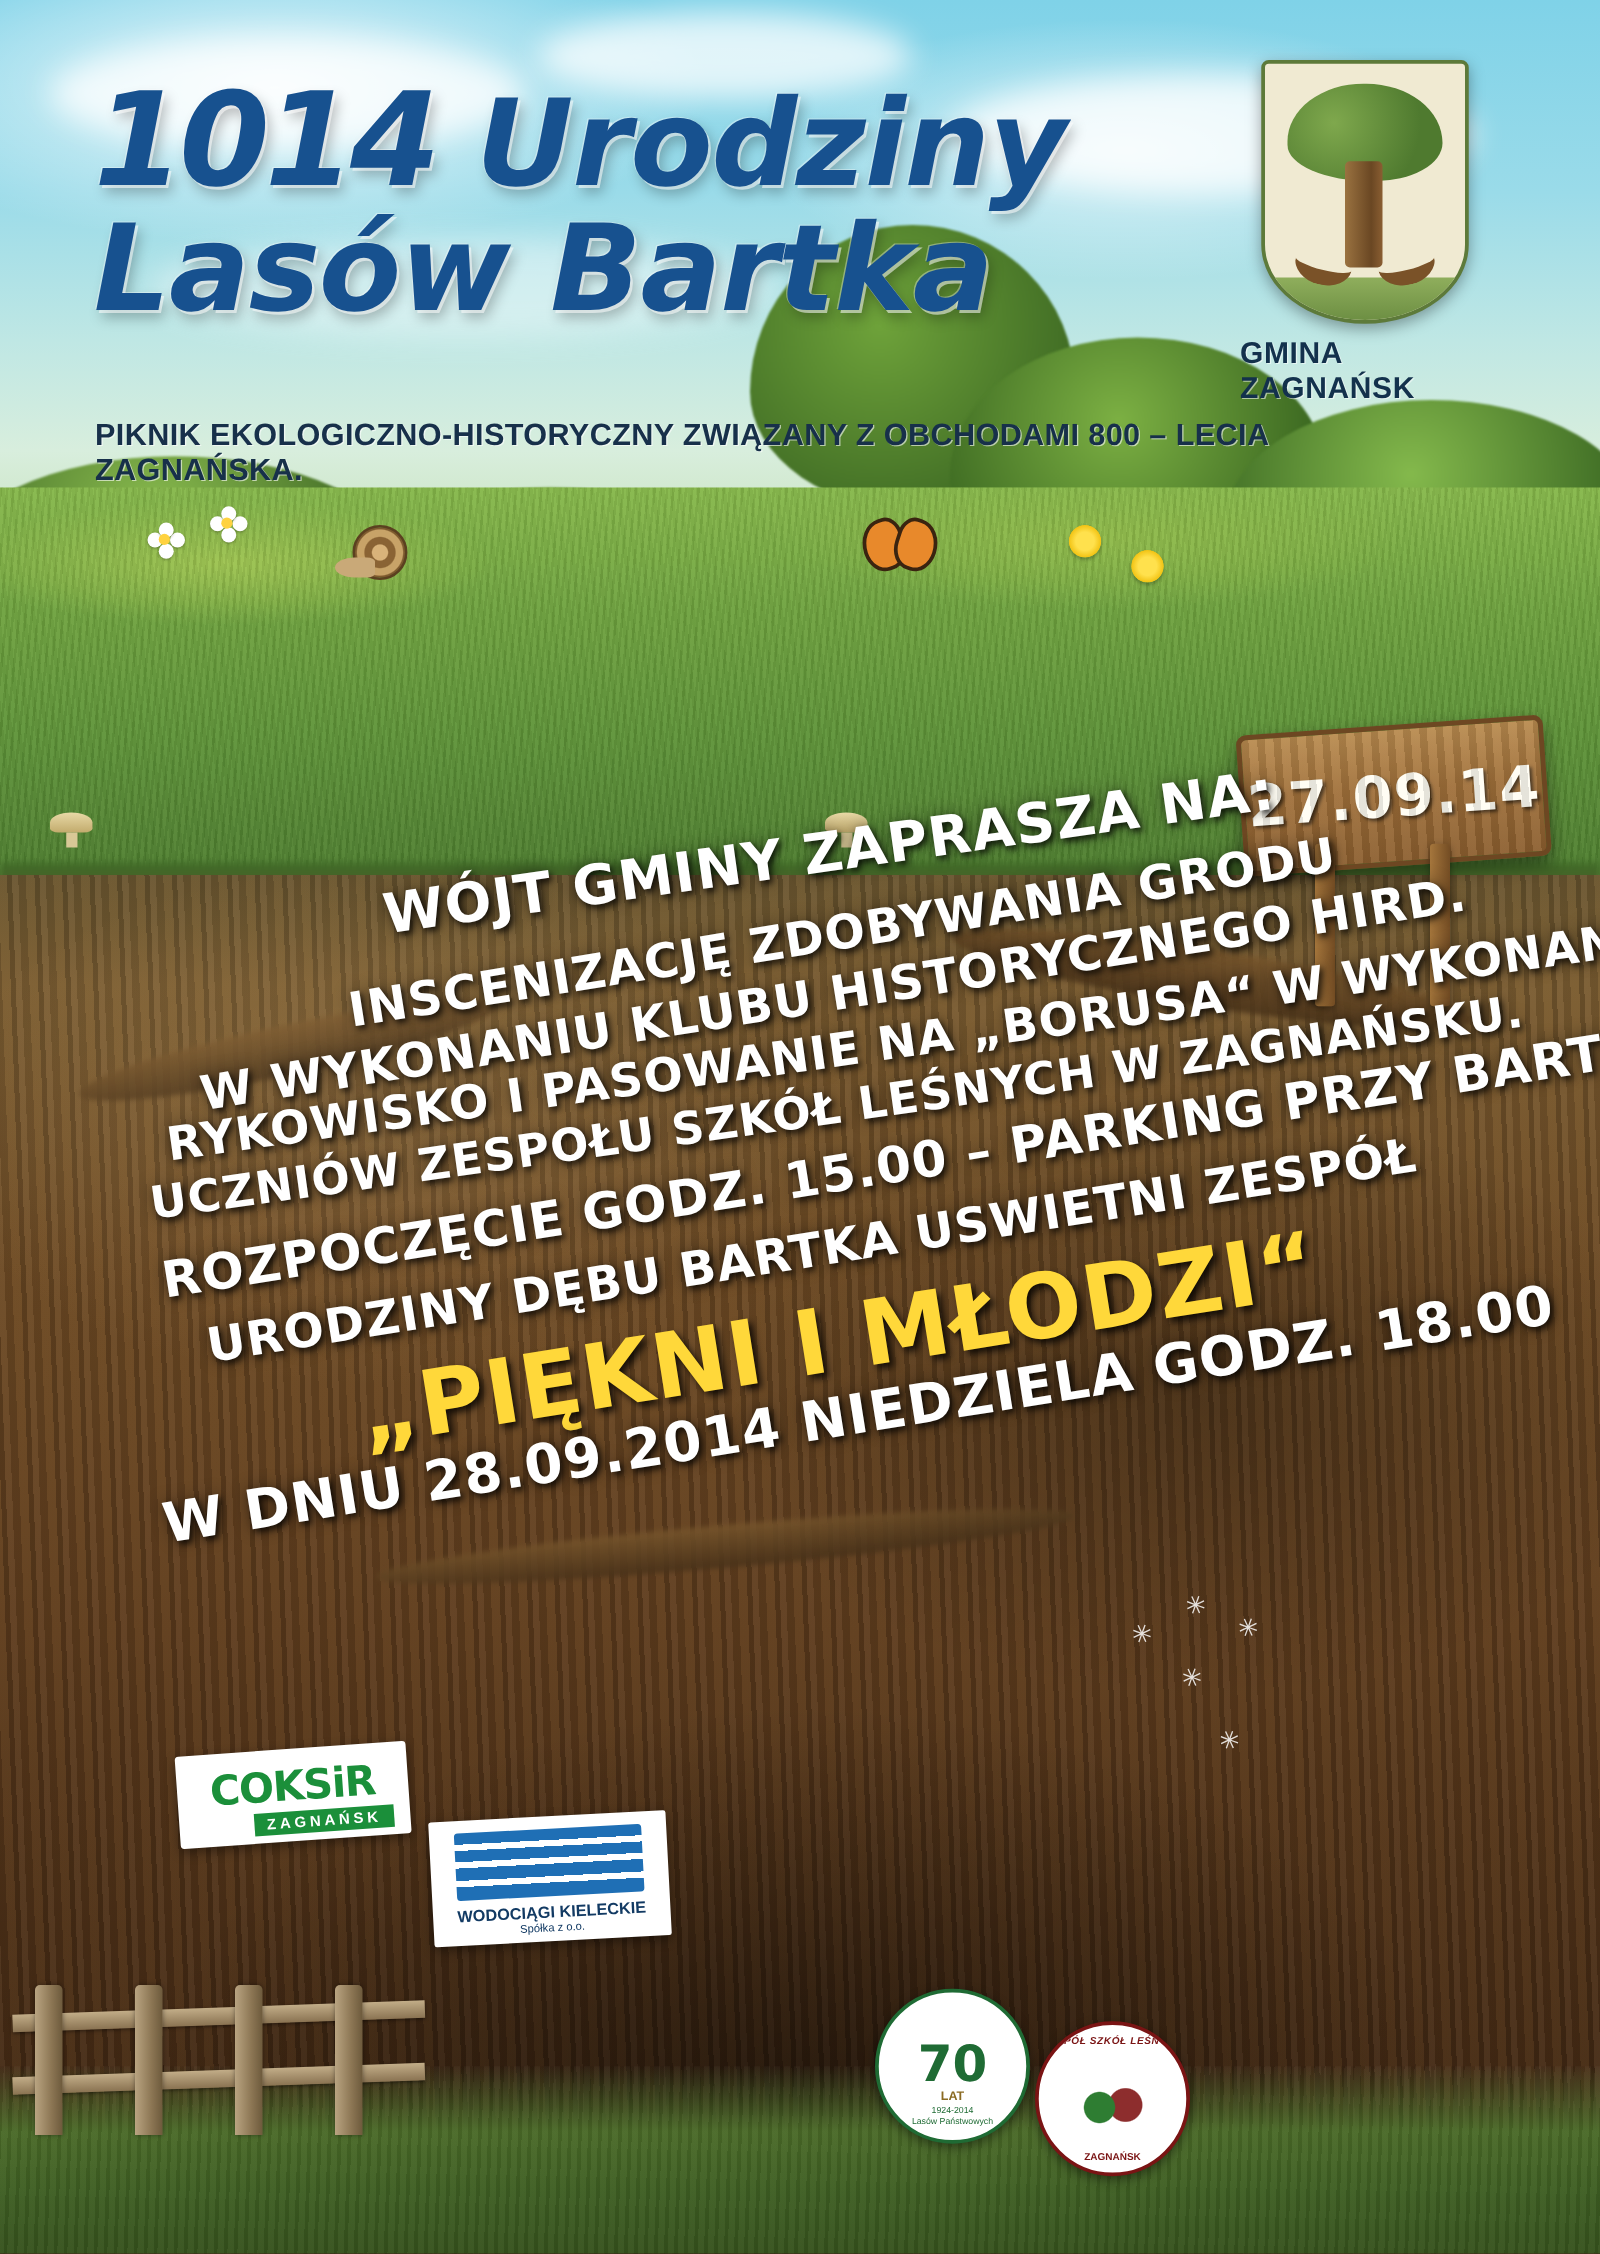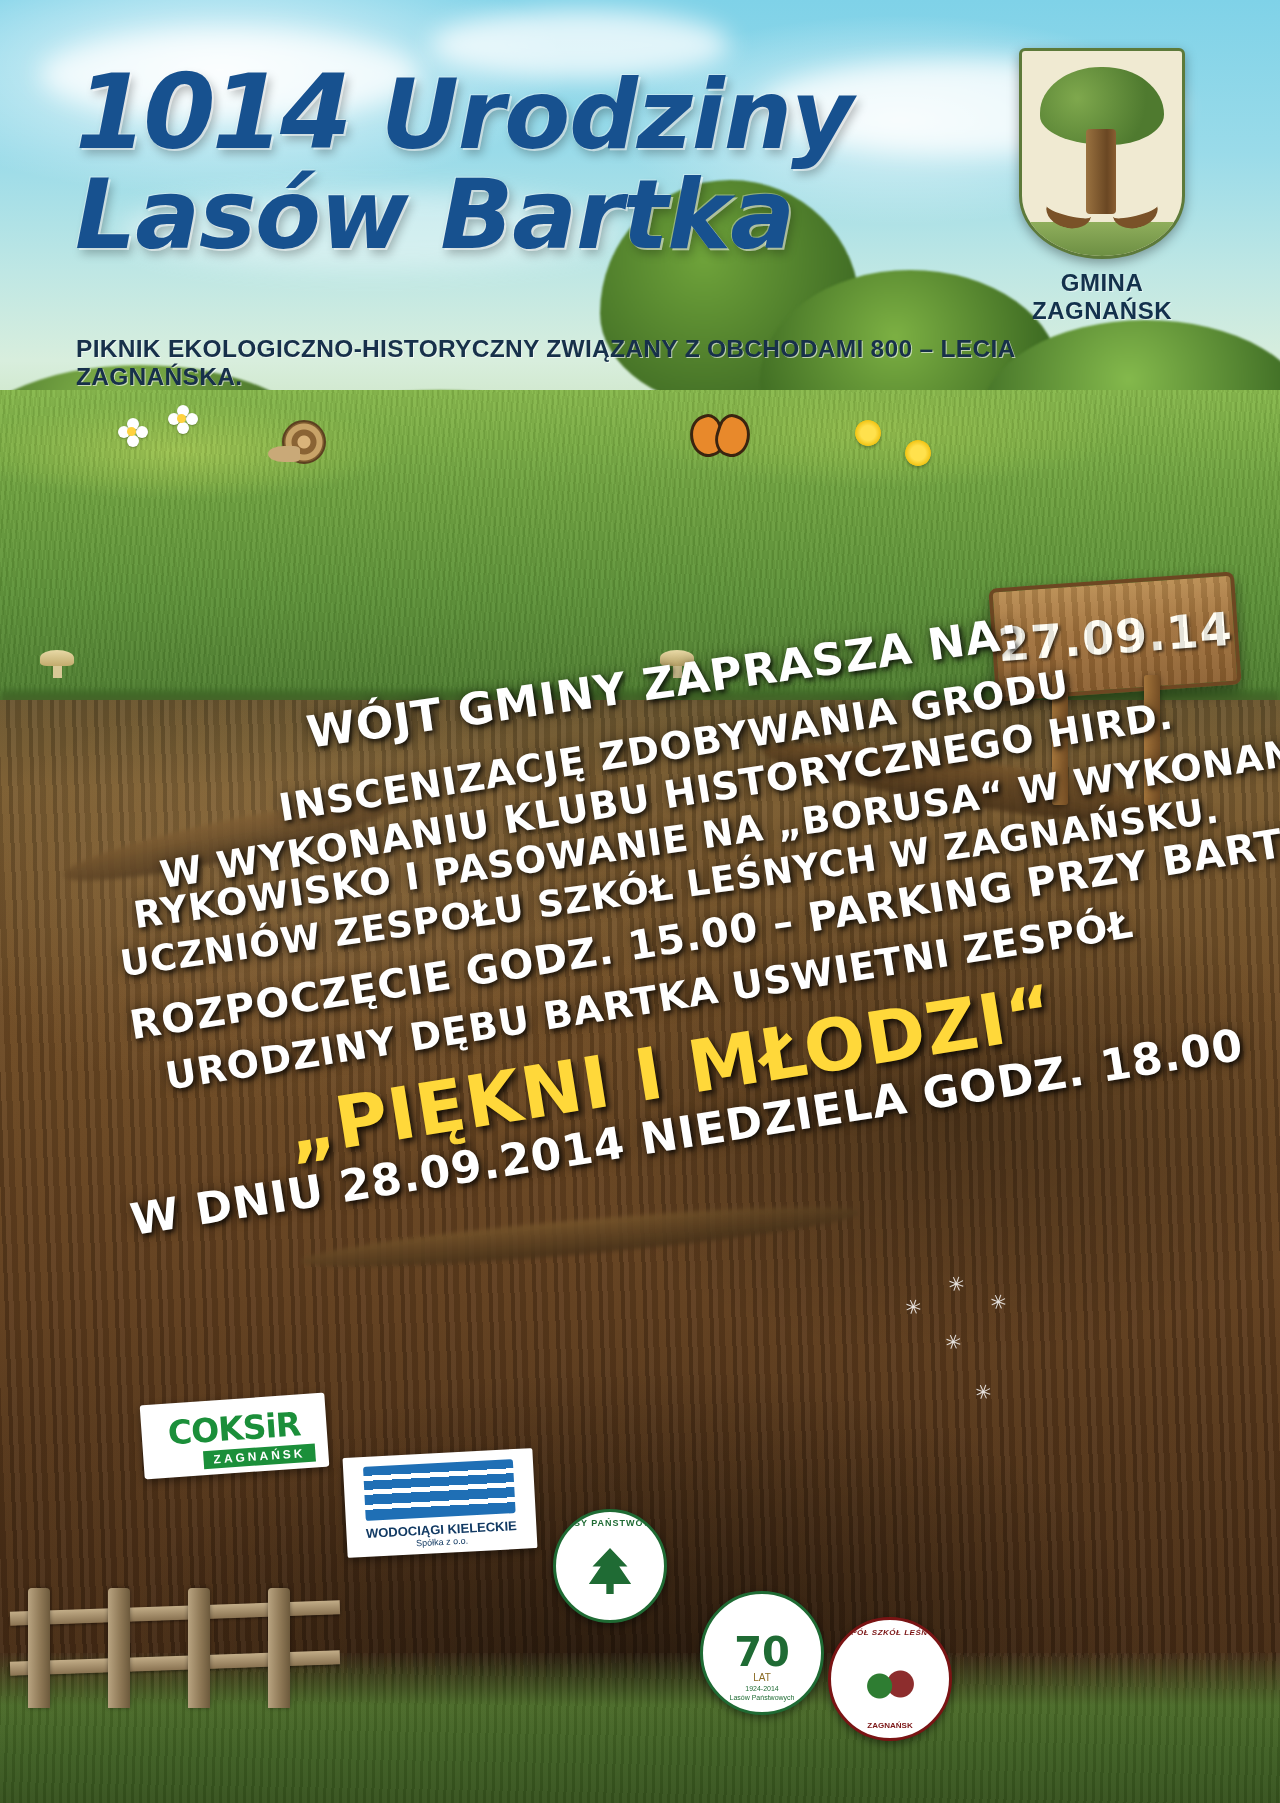--- a/index.html
+++ b/index.html
@@ -172,23 +172,22 @@
     font-weight: bold;
     font-size: 24.5px;
     letter-spacing: .3px;
     color: #17304a;
     text-shadow: 1px 1px 0 rgba(255,255,255,.6);
   }
 
   
   .crest-wrap {
     position: absolute;
-    right: 78px; top: 48px;
+    right: 88px; top: 48px;
     width: 200px;
-    text-align: center;
   }
   .crest {
     width: 160px; height: 205px;
     margin: 0 auto;
     background: #f0ead2;
     border: 3px solid #5d7a3a;
     border-radius: 6px 6px 50% 50% / 6px 6px 30% 30%;
     box-shadow: 0 4px 12px rgba(0,0,0,.35);
     position: relative;
     overflow: hidden;
@@ -392,21 +391,21 @@
     width: 118px; height: 118px;
     border-radius: 50%;
     border: 3px solid #1f6b34;
   }
   .logo-90 .big {
     font-family: "DejaVu Sans", sans-serif;
     font-weight: bold; font-size: 40px; color: #1f6b34; line-height: 1;
     margin-top: 26px;
   }
   .logo-90 .years {
-    font-size: 10px; font-weight: normal; color: #8a6a22;
+    font-size: 10px; font-weight: bold; color: #8a6a22;
   }
   .logo-90 .sub { font-size: 7px; color: #1f6b34; margin-top: 2px; }
 
   .logo-zsl {
     left: 828px; bottom: 62px;
     width: 118px; height: 118px;
     border-radius: 50%;
     border: 3px solid #7a1414;
     background: #fff;
   }
@@ -596,25 +595,20 @@
       <div class="top">COKSiR</div>
       <div class="bot">ZAGNAŃSK</div>
     </div>
 
     <div class="logo logo-wodociagi">
       <div class="waves"></div>
       <div class="txt">WODOCIĄGI KIELECKIE</div>
       <div class="sub">Spółka z o.o.</div>
     </div>
 
-    <div class="logo logo-lasy">
-      <div class="ring-text">LASY PAŃSTWOWE</div>
-      <div class="tree-emblem"></div>
-      <div class="ring-sub"></div>
-    </div>
 
     <div class="logo logo-90">
       <div class="big">70</div>
       <div class="years">LAT</div>
       <div class="sub">1924-2014</div>
       <div class="sub">Lasów Państwowych</div>
     </div>
 
     <div class="logo logo-zsl">
       <div class="ring-top">ZESPÓŁ SZKÓŁ LEŚNYCH</div>

